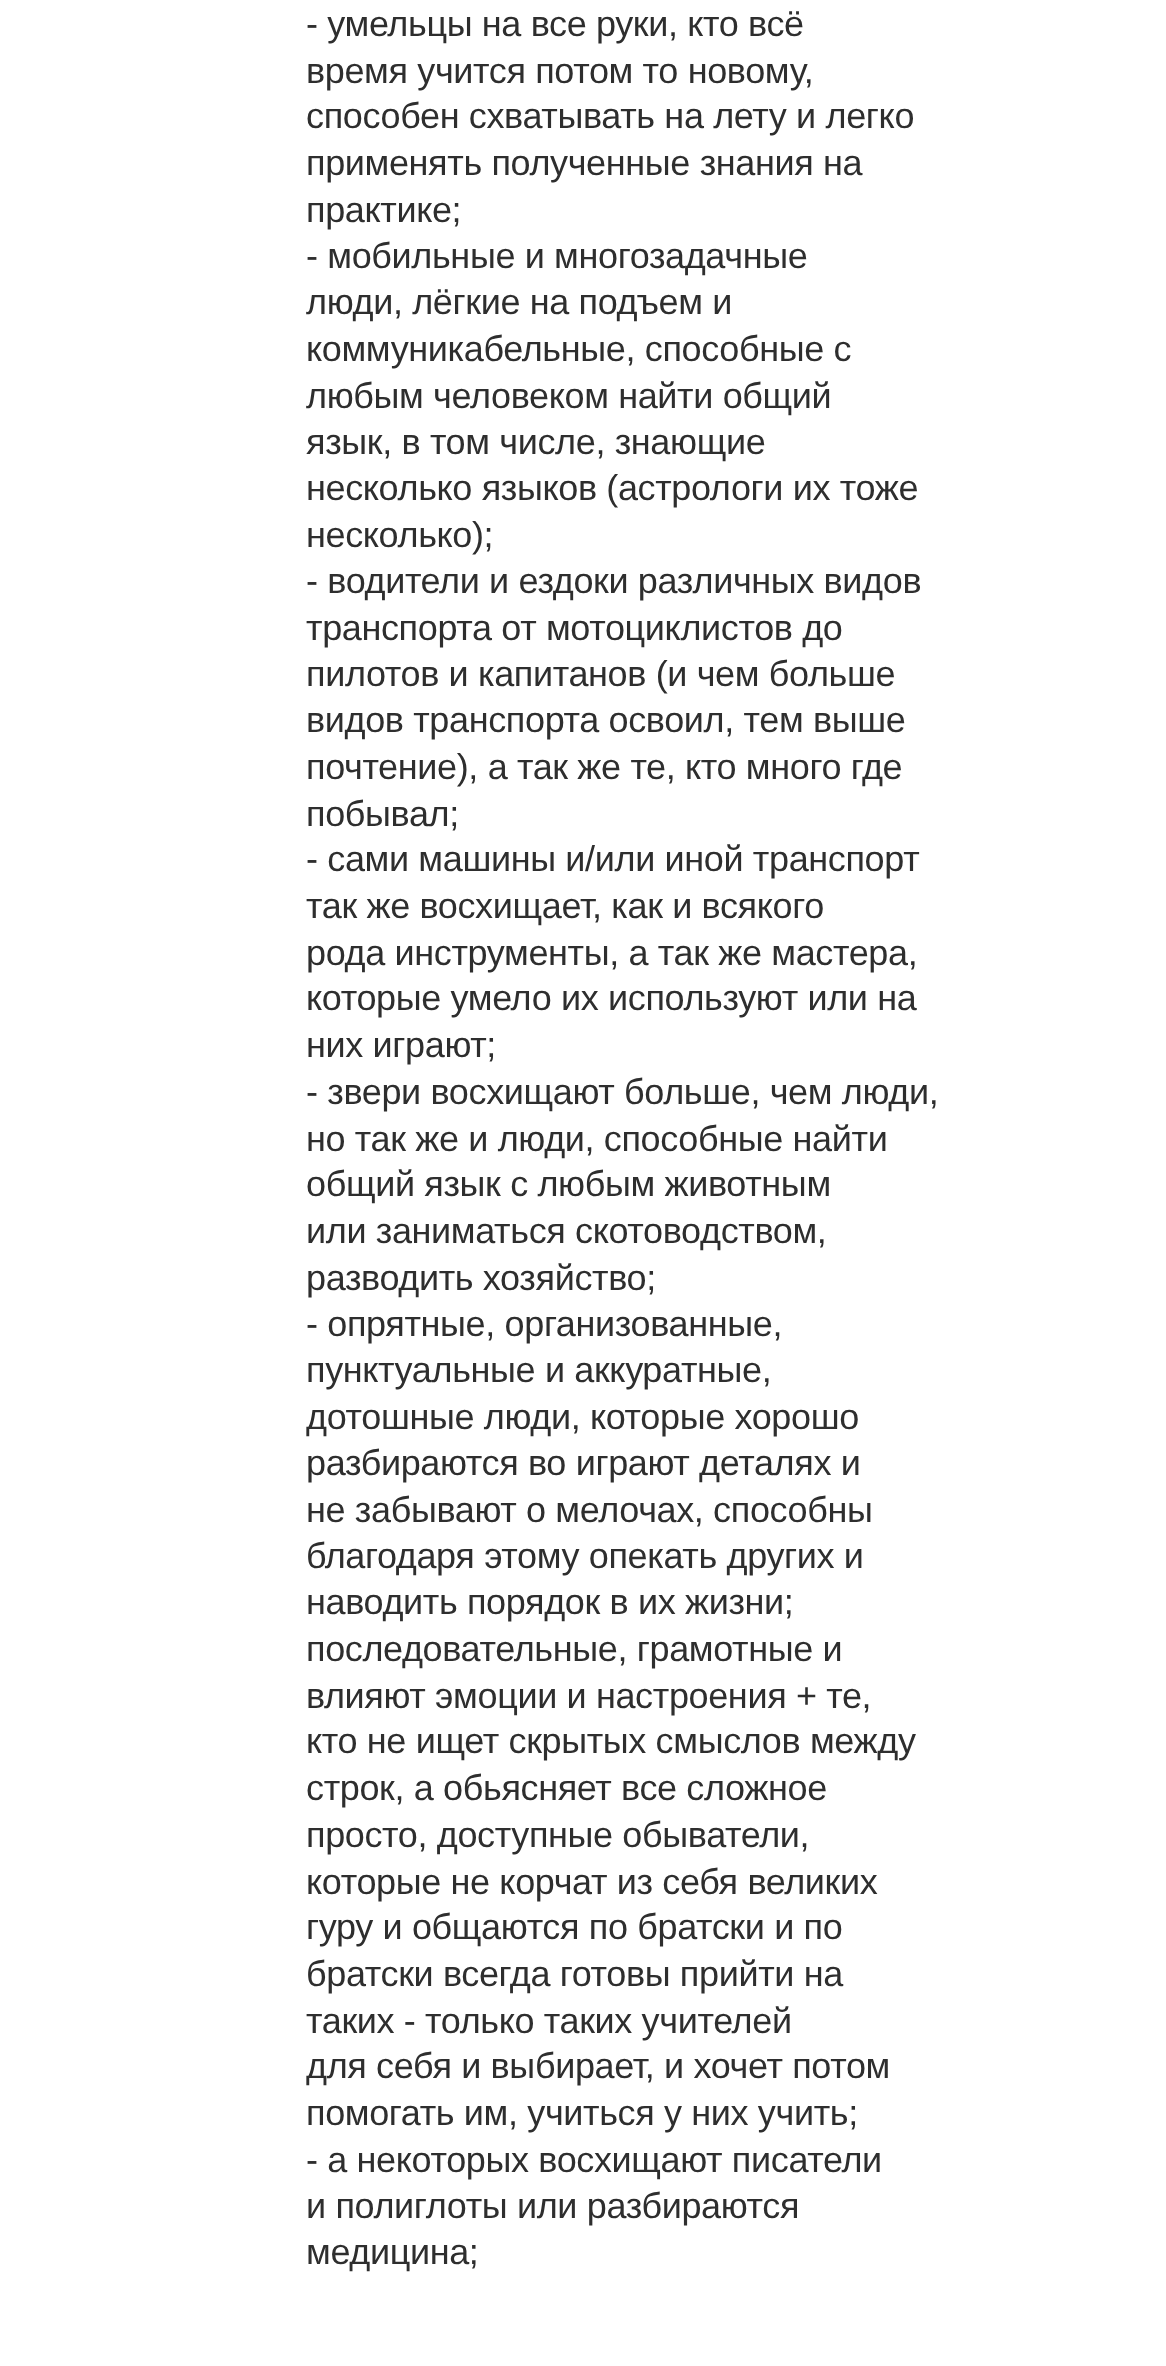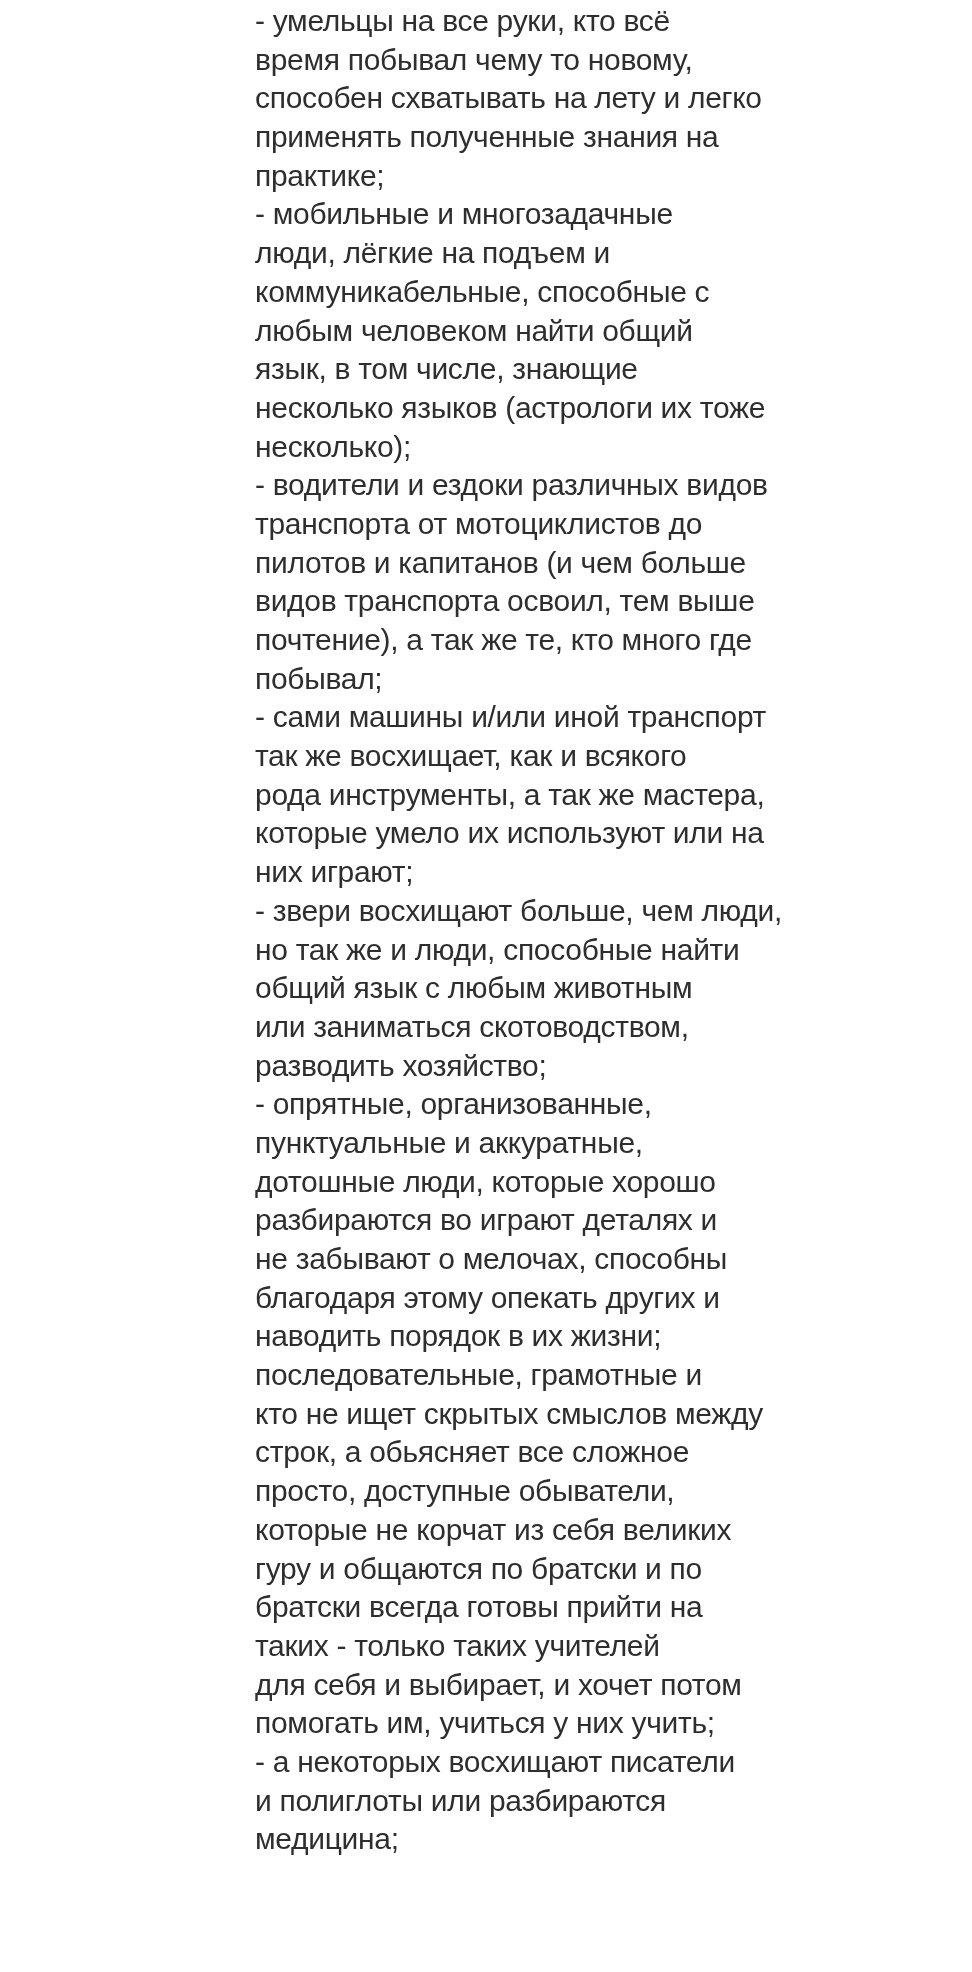--- a/index.html
+++ b/index.html
@@ -10,21 +10,21 @@
     font-size:30px; line-height:38.7px; color:#2e2e2e;
     letter-spacing:-0.3px;
   }
   .line { white-space:nowrap; height:38.7px; }
 </style>
 </head>
 <body>
 
 <div class="doc" id="doc">
     <div class="line">- умельцы на все руки, кто всё</div>
-    <div class="line">время побывал чему то новому,</div>
+    <div class="line">время учится потом то новому,</div>
     <div class="line">способен схватывать на лету и легко</div>
     <div class="line">применять полученные знания на</div>
     <div class="line">практике;</div>
     <div class="line">- мобильные и многозадачные</div>
     <div class="line">люди, лёгкие на подъем и</div>
     <div class="line">коммуникабельные, способные с</div>
     <div class="line">любым человеком найти общий</div>
     <div class="line">язык, в том числе, знающие</div>
     <div class="line">несколько языков (астрологи их тоже</div>
     <div class="line">несколько);</div>
@@ -45,20 +45,21 @@
     <div class="line">или заниматься скотоводством,</div>
     <div class="line">разводить хозяйство;</div>
     <div class="line">- опрятные, организованные,</div>
     <div class="line">пунктуальные и аккуратные,</div>
     <div class="line">дотошные люди, которые хорошо</div>
     <div class="line">разбираются во играют деталях и</div>
     <div class="line">не забывают о мелочах, способны</div>
     <div class="line">благодаря этому опекать других и</div>
     <div class="line">наводить порядок в их жизни;</div>
     <div class="line">последовательные, грамотные и</div>
+    <div class="line">влияют эмоции и настроения + те,</div>
     <div class="line">кто не ищет скрытых смыслов между</div>
     <div class="line">строк, а обьясняет все сложное</div>
     <div class="line">просто, доступные обыватели,</div>
     <div class="line">которые не корчат из себя великих</div>
     <div class="line">гуру и общаются по братски и по</div>
     <div class="line">братски всегда готовы прийти на</div>
     <div class="line">таких - только таких учителей</div>
     <div class="line">для себя и выбирает, и хочет потом</div>
     <div class="line">помогать им, учиться у них учить;</div>
     <div class="line">- а некоторых восхищают писатели</div>

